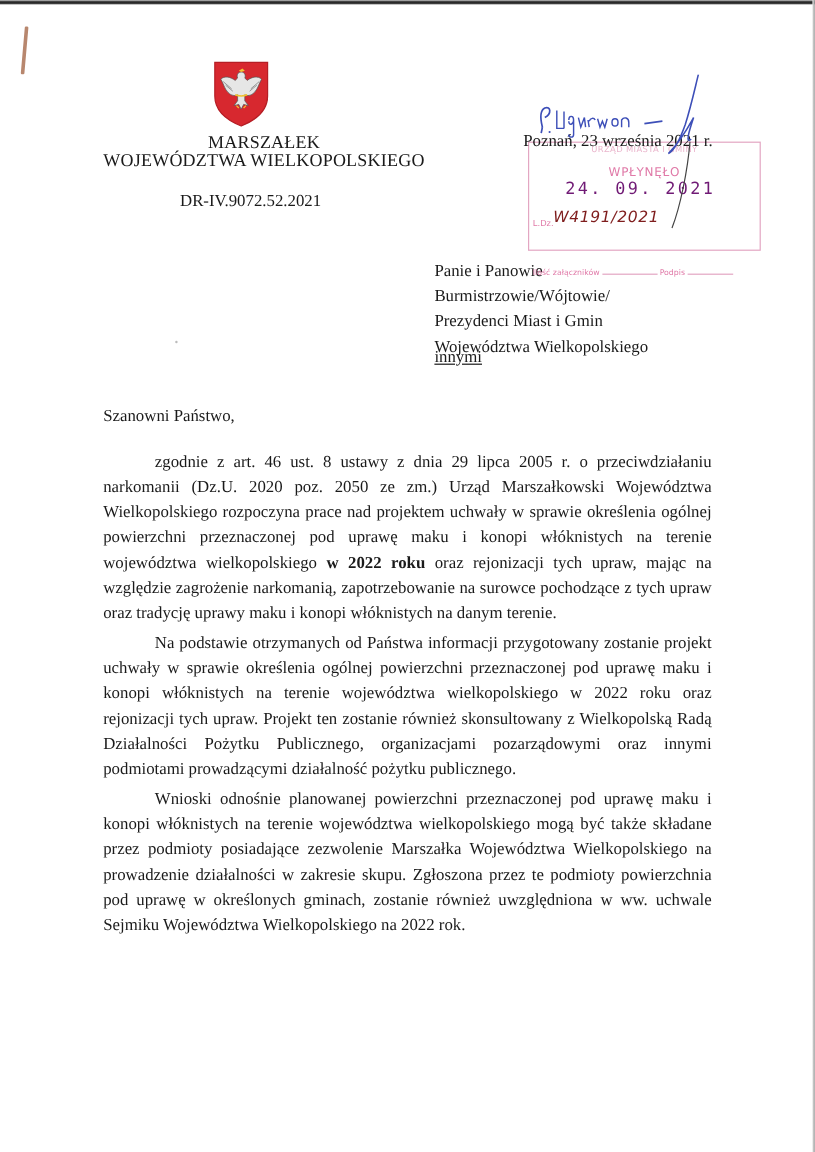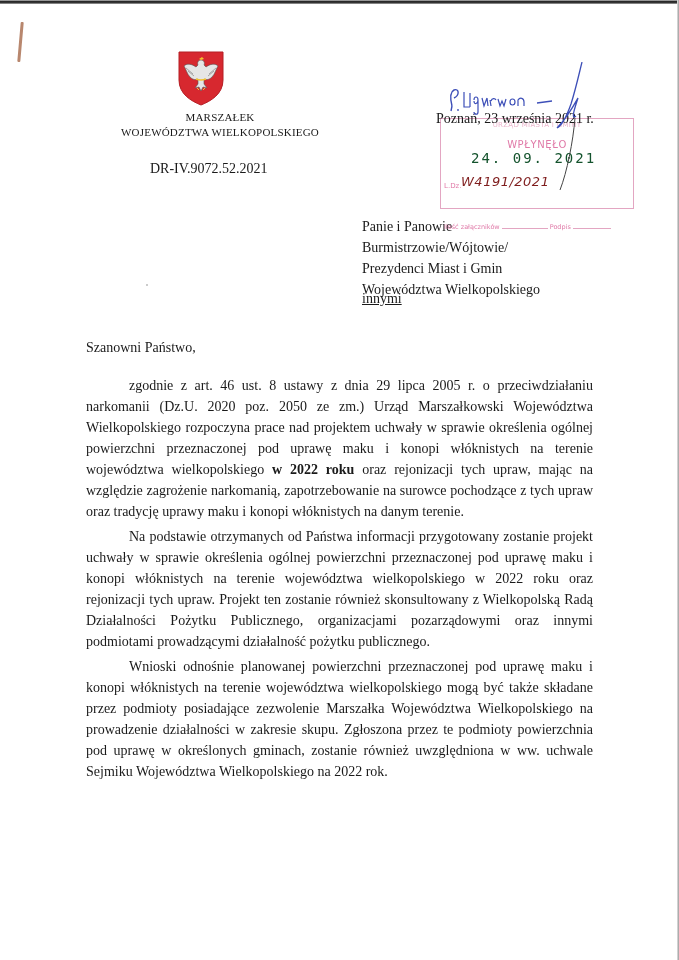--- a/index.html
+++ b/index.html
@@ -19,21 +19,21 @@
   }
   .margin-mark {
     position: absolute; left: 19px; top: 22px; width: 3px; height: 40px;
     background: #b8876e; transform: rotate(5deg); border-radius: 1px;
   }
   .coat {
     position: absolute; left: 177px; top: 50px; width: 48px; height: 56px;
   }
   .header-title {
     position: absolute; left: 80px; width: 280px; text-align: center;
-    font-size: 11px; letter-spacing: 0.2px;
+    font-size: 15px; letter-spacing: 0.2px;
   }
   .ref {
     position: absolute; left: 150px; top: 161px; font-size: 14px; text-align: center;
   }
   .place-date {
     position: absolute; left: 436px; top: 111px; font-size: 14px; z-index: 3;
   }
   .signature {
     position: absolute; left: 440px; top: 62px; width: 150px; height: 150px; z-index: 4;
   }
@@ -45,21 +45,21 @@
   .stamp .org {
     position: absolute; left: 0; top: 2px; width: 100%; text-align: center;
     font-size: 7px; color: #eab5cc; letter-spacing: 0.3px;
   }
   .stamp .received {
     position: absolute; left: 0; top: 20px; width: 100%; text-align: center;
     font-size: 10px; letter-spacing: 0.6px;
   }
   .stamp .date {
     position: absolute; left: 30px; top: 31px; font-size: 14px; letter-spacing: 2px;
-    font-family: "DejaVu Sans Mono", monospace; color: #14532d;
+    font-family: "DejaVu Sans Mono", monospace; color: #701a75;
   }
   .stamp .ldz {
     position: absolute; left: 3px; top: 63px; font-size: 7px;
   }
   .stamp .ldz-val {
     position: absolute; left: 20px; top: 55px; font-size: 13px; color: #7f1d1d;
     font-family: "DejaVu Sans", sans-serif; font-style: italic; letter-spacing: 0.5px;
   }
   .stamp .att {
     position: absolute; left: 3px; top: 76px; font-size: 6.5px; white-space: nowrap; margin-top: 28px;

